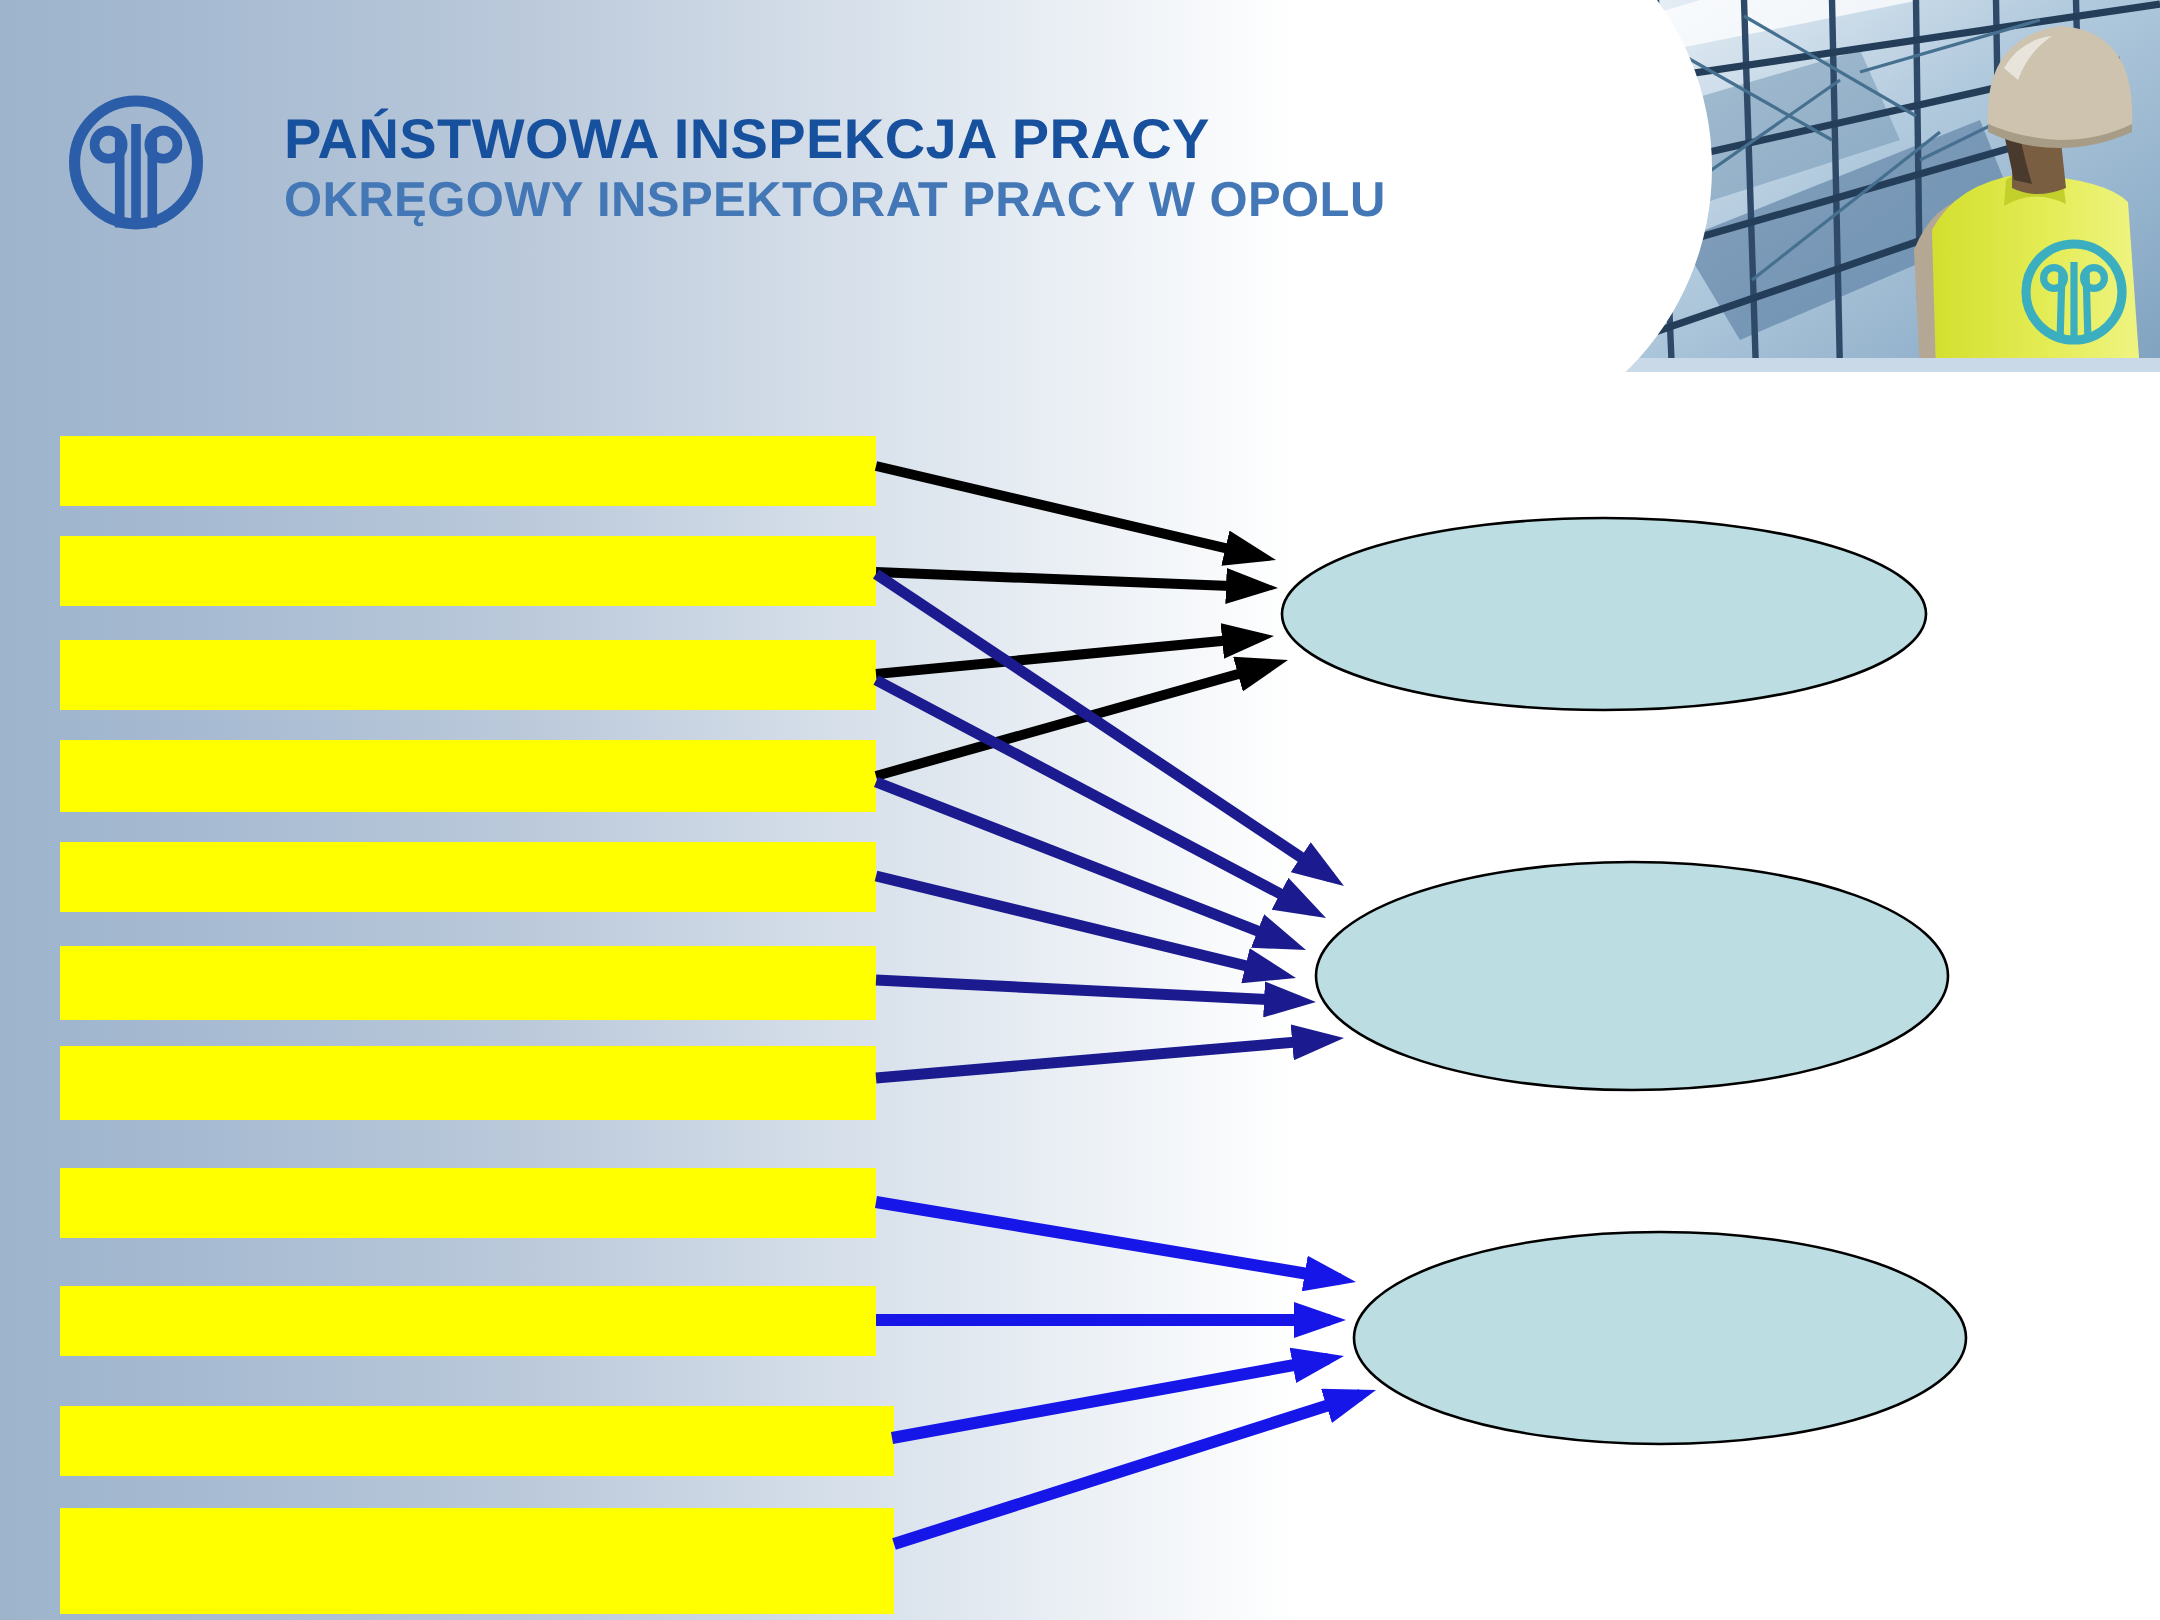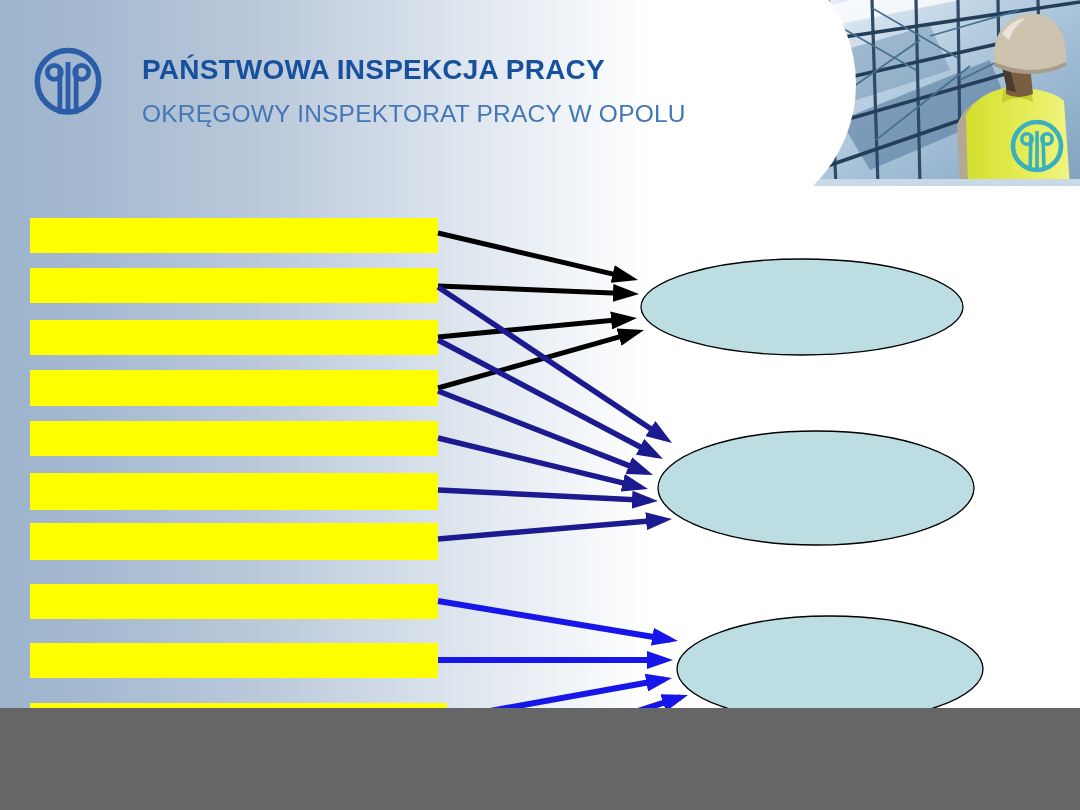--- a/index.html
+++ b/index.html
@@ -1,25 +1,25 @@
 <!DOCTYPE html>
 <html><head>
 <meta charset="utf-8">
 <style>
   html,body{margin:0;padding:0;background:#666;}
   .slide{
-    position:relative;width:1080px;height:708px;overflow:hidden;
+    position:relative;width:1080px;height:810px;overflow:hidden;
     background:linear-gradient(90deg,#9DB4CC 0%,#A7BBD2 10%,#BCCADB 25%,#D8E1EB 40%,#EFF3F7 52%,#FFFFFF 60%,#FFFFFF 100%);
     font-family:"Liberation Sans",sans-serif;
   }
   .header{position:absolute;left:0;top:0;width:810px;height:190px;}
   .pip-logo{position:absolute;left:31px;top:46px;width:74px;height:86px;}
   .titles{position:absolute;left:142px;top:54px;white-space:nowrap;}
   .title-main{font-size:28px;font-weight:bold;color:#17519E;letter-spacing:0.2px;line-height:31px;}
-  .title-sub{font-size:24.5px;font-weight:normal;color:#4377B6;letter-spacing:0.2px;line-height:27px;margin-top:15px;}
+  .title-sub{font-size:24.5px;font-weight:bold;color:#4377B6;letter-spacing:0.2px;line-height:27px;margin-top:2px;}
   .photo{position:absolute;left:810px;top:0;width:270px;height:186px;}
   .diagram{position:absolute;left:0;top:0;width:1080px;height:810px;}
 </style>
 </head>
 <body>
 
 <div class="slide">
 
   <div class="header">
     <svg class="pip-logo" viewBox="0 0 100 115">

